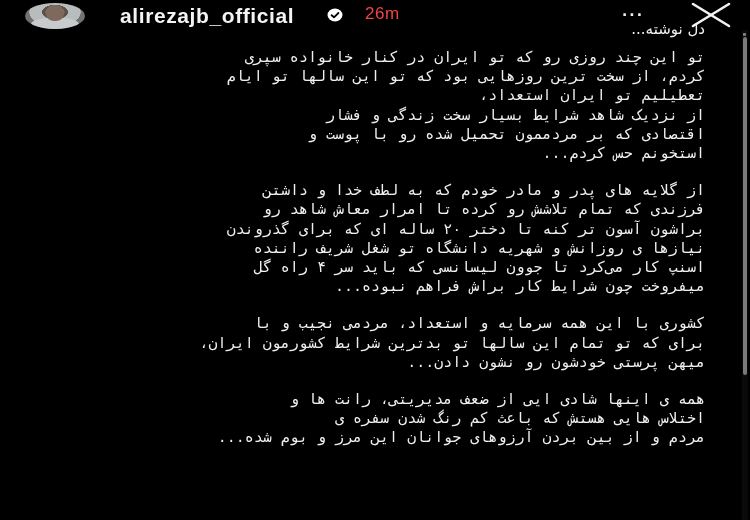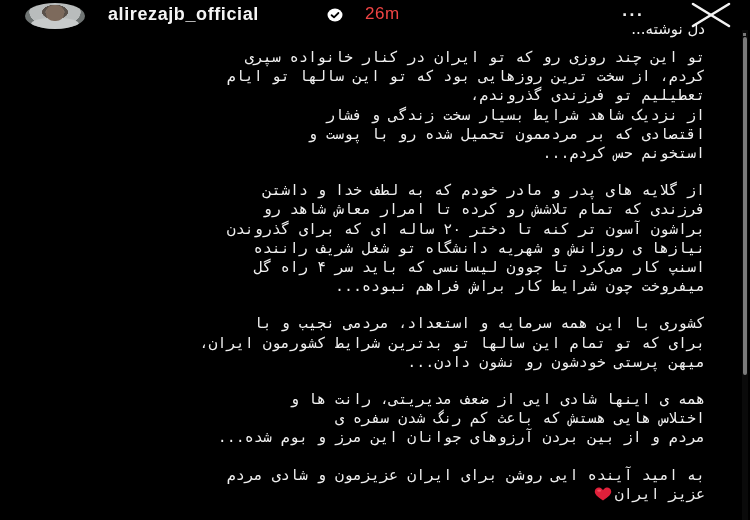--- a/index.html
+++ b/index.html
@@ -38,24 +38,24 @@
   }
   .avatar .body {
     position: absolute;
     left: 6px; top: 15px;
     width: 48px; height: 16px;
     border-radius: 40% 40% 0 0;
     background: #c8cbcb;
   }
   .username {
     position: absolute;
-    left: 108px; top: 4px;
+    left: 120px; top: 4px;
     font-family: "Liberation Sans", sans-serif;
     font-weight: bold;
-    font-size: 18px;
+    font-size: 21px;
     letter-spacing: 0.6px;
     color: #f4f4f4;
   }
   .verified {
     position: absolute;
     left: 327px; top: 8px;
     width: 16px; height: 14px;
   }
   .time {
     position: absolute;
@@ -161,21 +161,21 @@
     </svg>
   </div>
 </div>
 
 <div class="content">
   <div class="title-line">دل نوشته...</div>
 
   <div class="para">
     <span class="line">تو این چند روزی رو که تو ایران در کنار خانواده سپری</span>
     <span class="line">کردم، از سخت ترین روزهایی بود که تو این سالها تو ایام</span>
-    <span class="line">تعطیلیم تو فرزندی گذروندم،</span>
+    <span class="line">تعطیلیم تو ایران استعداد،</span>
     <span class="line">از نزدیک شاهد شرایط بسیار سخت زندگی و فشار</span>
     <span class="line">اقتصادی که بر مردممون تحمیل شده رو با پوست و</span>
     <span class="line">استخونم حس کردم...</span>
   </div>
 
   <div class="para">
     <span class="line">از گلایه های پدر و مادر خودم که به لطف خدا و داشتن</span>
     <span class="line">فرزندی که تمام تلاشش رو کرده تا امرار معاش شاهد رو</span>
     <span class="line">براشون آسون تر کنه تا دختر ۲۰ ساله ای که برای گذروندن</span>
     <span class="line">نیازها ی روزانش و شهریه دانشگاه تو شغل شریف راننده</span>
@@ -188,24 +188,17 @@
     <span class="line">برای که تو تمام این سالها تو بدترین شرایط کشورمون ایران،</span>
     <span class="line">میهن پرستی خودشون رو نشون دادن...</span>
   </div>
 
   <div class="para">
     <span class="line">همه ی اینها شادی ایی از ضعف مدیریتی، رانت ها و</span>
     <span class="line">اختلاس هایی هستش که باعث کم رنگ شدن سفره ی</span>
     <span class="line">مردم و از بین بردن آرزوهای جوانان این مرز و بوم شده...</span>
   </div>
 
-  <div class="para">
-    <span class="line">به امید آینده ایی روشن برای ایران عزیزمون و شادی مردم</span>
-    <span class="line"><span>عزیز ایران</span><svg class="heart" viewBox="0 0 18 14">
-        <path d="M9 13.5 C 3 9.5, 0.5 7, 0.8 4.2 C 1.1 1.6, 3.2 0.4, 5.2 0.6 C 6.9 0.8, 8.2 2, 9 3.3 C 9.8 2, 11.1 0.8, 12.8 0.6 C 14.8 0.4, 16.9 1.6, 17.2 4.2 C 17.5 7, 15 9.5, 9 13.5 Z" fill="#e0203a"></path>
-        <ellipse cx="5.2" cy="3.6" rx="2" ry="1.2" fill="#ff6a7a" opacity="0.6"></ellipse>
-      </svg></span>
-  </div>
 </div>
 
 <div class="scroll-track"></div>
 <div class="corner-dot"></div>
 <div class="scrollbar"></div>
 
 </body></html>

